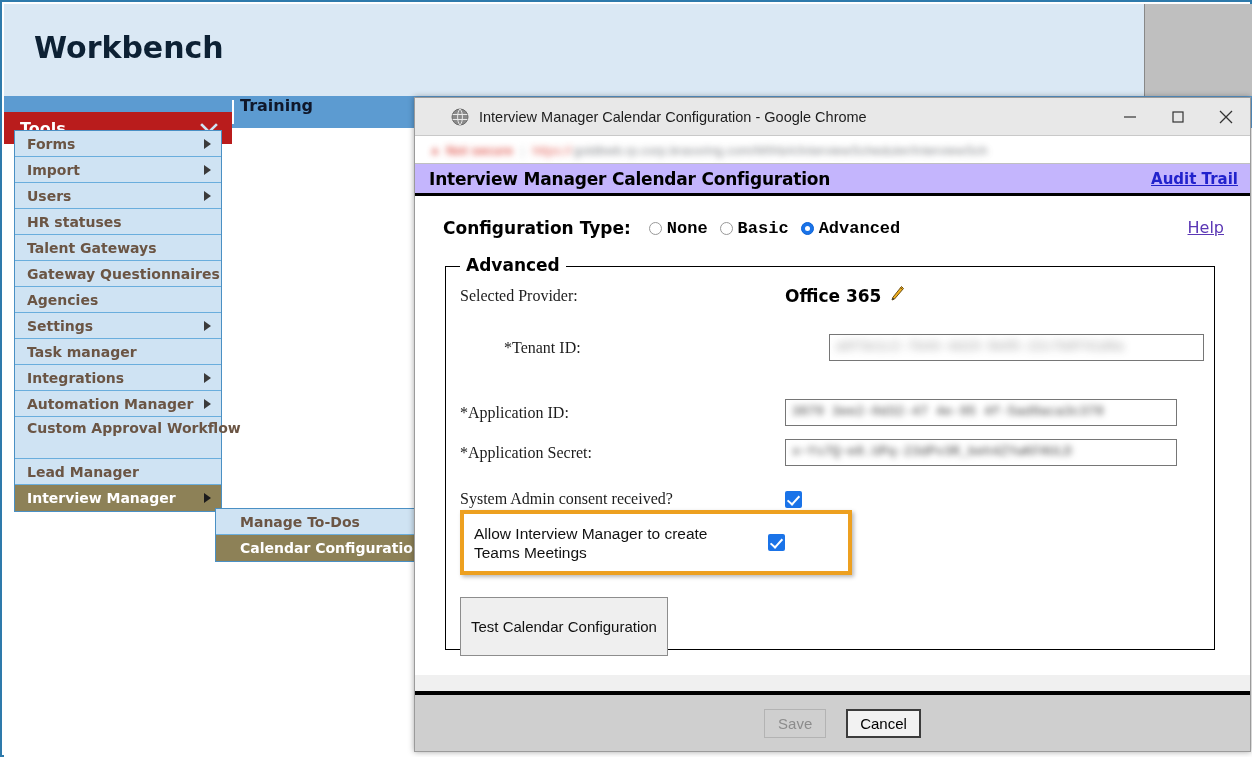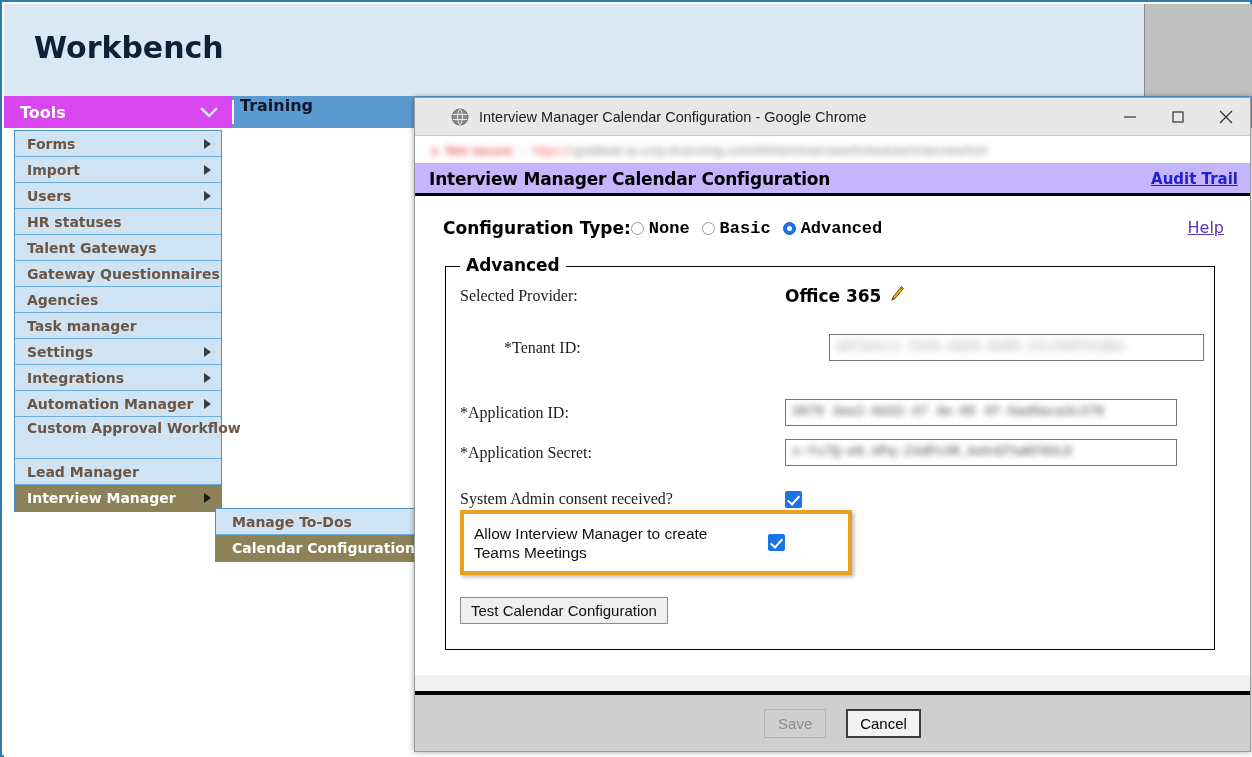--- a/index.html
+++ b/index.html
@@ -31,22 +31,22 @@
     position:absolute; left:1142px; top:2px; width:108px; height:92px;
     background:#bfbfbf; border-left:1px solid #888;
   }
 
   
   .menubar {
     position:absolute; left:2px; top:94px; width:1248px; height:32px;
     background:#5c9bd1;
   }
   .menubar-tools {
-    position:absolute; left:0px; top:0px; width:228px; height:32px;
-    background:#d946ef; color:#ffffff;
+    position:absolute; left:0px; top:16px; width:228px; height:32px;
+    background:#b91c1c; color:#ffffff;
     font-weight:bold; font-size:16px;
     font-family:"DejaVu Sans", sans-serif;
     display:flex; align-items:center;
   }
   .menubar-tools .lbl { margin-left:16px; }
   .chev {
     position:absolute; right:14px; top:8px; width:18px; height:12px;
   }
   .menubar-sep {
     position:absolute; left:228px; top:4px; width:2px; height:24px;
@@ -95,21 +95,21 @@
   .submenu {
     position:absolute; left:213px; top:506px; width:202px;
     border:1px solid #4a90c4;
     z-index:21;
   }
   .smi {
     height:26px;
     font-weight:bold; font-size:14px;
     font-family:"DejaVu Sans", sans-serif;
     display:flex; align-items:center;
-    padding-left:16px;
+    padding-left:24px;
     white-space:nowrap;
     border-bottom:1px solid #6aaedd;
   }
   .smi.normal { background:#cfe3f3; color:#6b5544; }
   .smi.active { background:#8d8157; color:#ffffff; border-bottom:none; }
 
   
   .wb-body {
     position:absolute; left:2px; top:126px; width:1248px; height:629px;
     background:#ffffff;
@@ -186,21 +186,21 @@
     position:relative; background:#ffffff; height:479px; padding:0;
   }
 
   .cfgtype-row {
     position:absolute; left:28px; top:22px; right:14px;
     display:flex; align-items:center;
   }
   .cfgtype-label {
     font-size:17px; font-weight:bold; color:#000;
     font-family:"DejaVu Sans", sans-serif;
-    margin-right:0;
+    margin-right:18px;
   }
   .radio-opt {
     display:flex; align-items:center; margin-right:12px;
     font-size:17px; font-weight:bold; color:#000;
     font-family:Liberation Mono, monospace;
   }
   .radio-opt .rb {
     width:13px; height:13px; border-radius:50%;
     border:1px solid #999; background:#fff;
     margin-right:5px; flex:0 0 auto; position:relative;
@@ -286,21 +286,21 @@
     line-height:19px;
   }
   .hl-box .cbx { margin-left:14px; }
 
   .btn {
     font-family:"Liberation Sans", sans-serif;
     font-size:15px;
     background:#efefef;
     border:1px solid #8d8d8d;
     color:#111;
-    padding:4px 10px;
+    padding:20px 10px;
     cursor:pointer;
   }
   .btn-test {
     position:absolute; left:14px; top:330px;
   }
 
   
   .chrome-footer {
     position:absolute; left:0; right:0; bottom:0; height:60px;
     background:#cfcfcf;
@@ -367,25 +367,25 @@
       <div class="mi">
         <span>Talent Gateways</span>
       </div>
       <div class="mi">
         <span>Gateway Questionnaires</span>
       </div>
       <div class="mi">
         <span>Agencies</span>
       </div>
       <div class="mi">
+        <span>Settings</span>
+        <span class="arr"></span>
+      </div>
+      <div class="mi">
         <span>Task manager</span>
-      </div>
-      <div class="mi">
-        <span>Settings</span>
-        <span class="arr"></span>
       </div>
       <div class="mi">
         <span>Integrations</span>
         <span class="arr"></span>
       </div>
       <div class="mi">
         <span>Automation Manager</span>
         <span class="arr"></span>
       </div>
       <div class="mi two-line">

